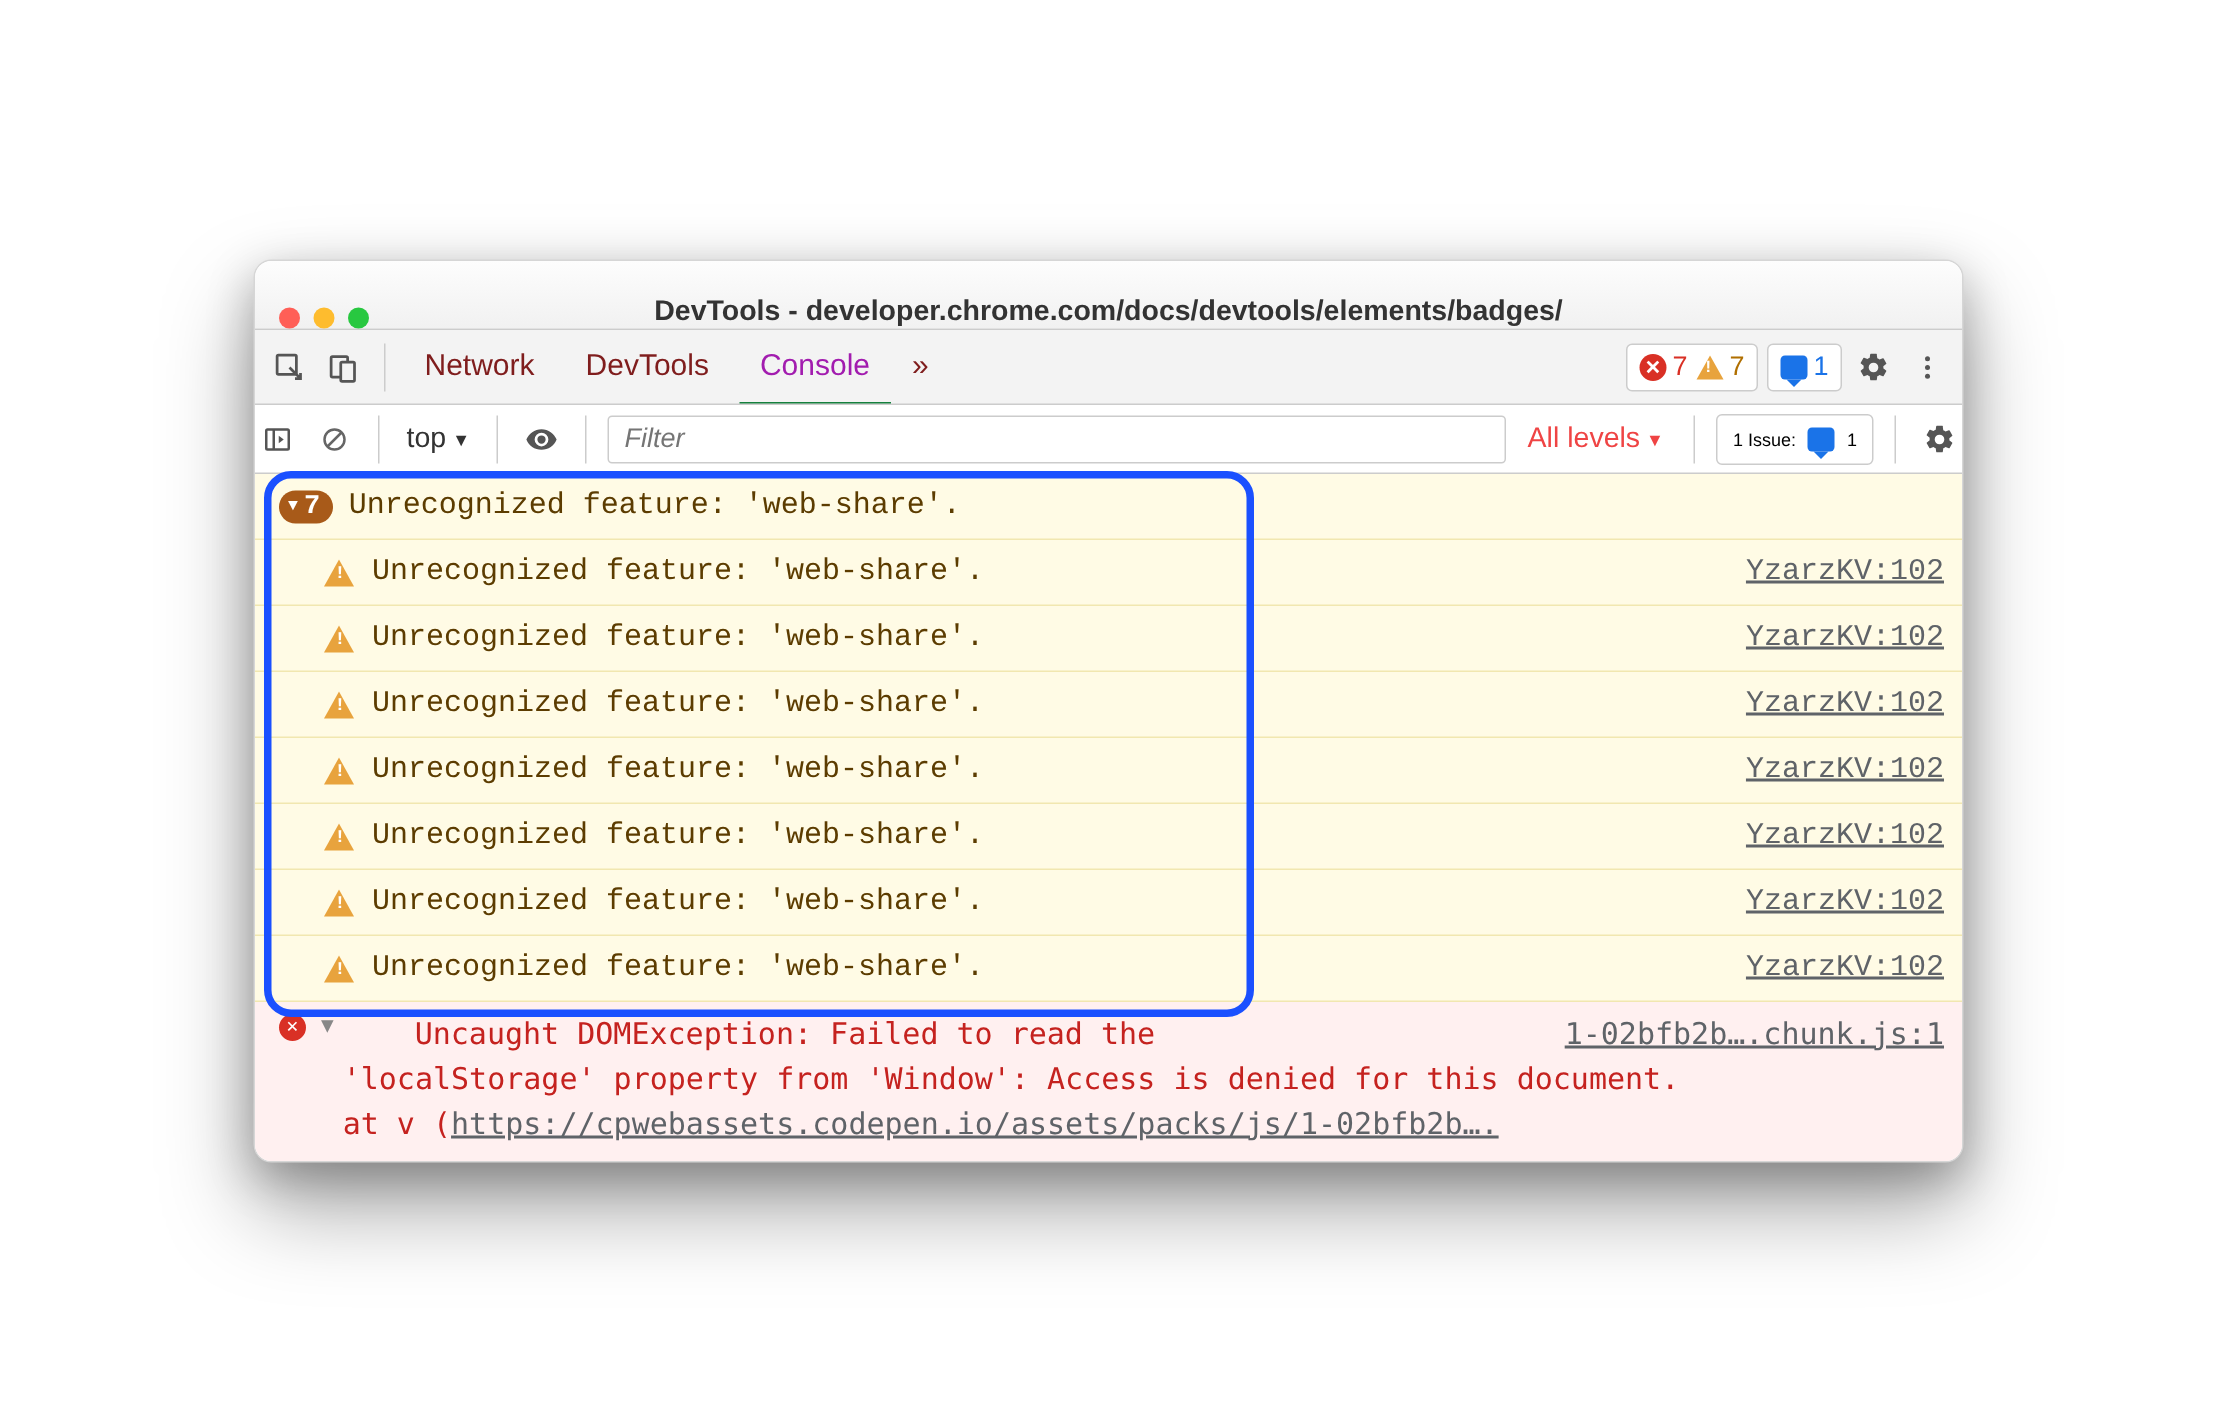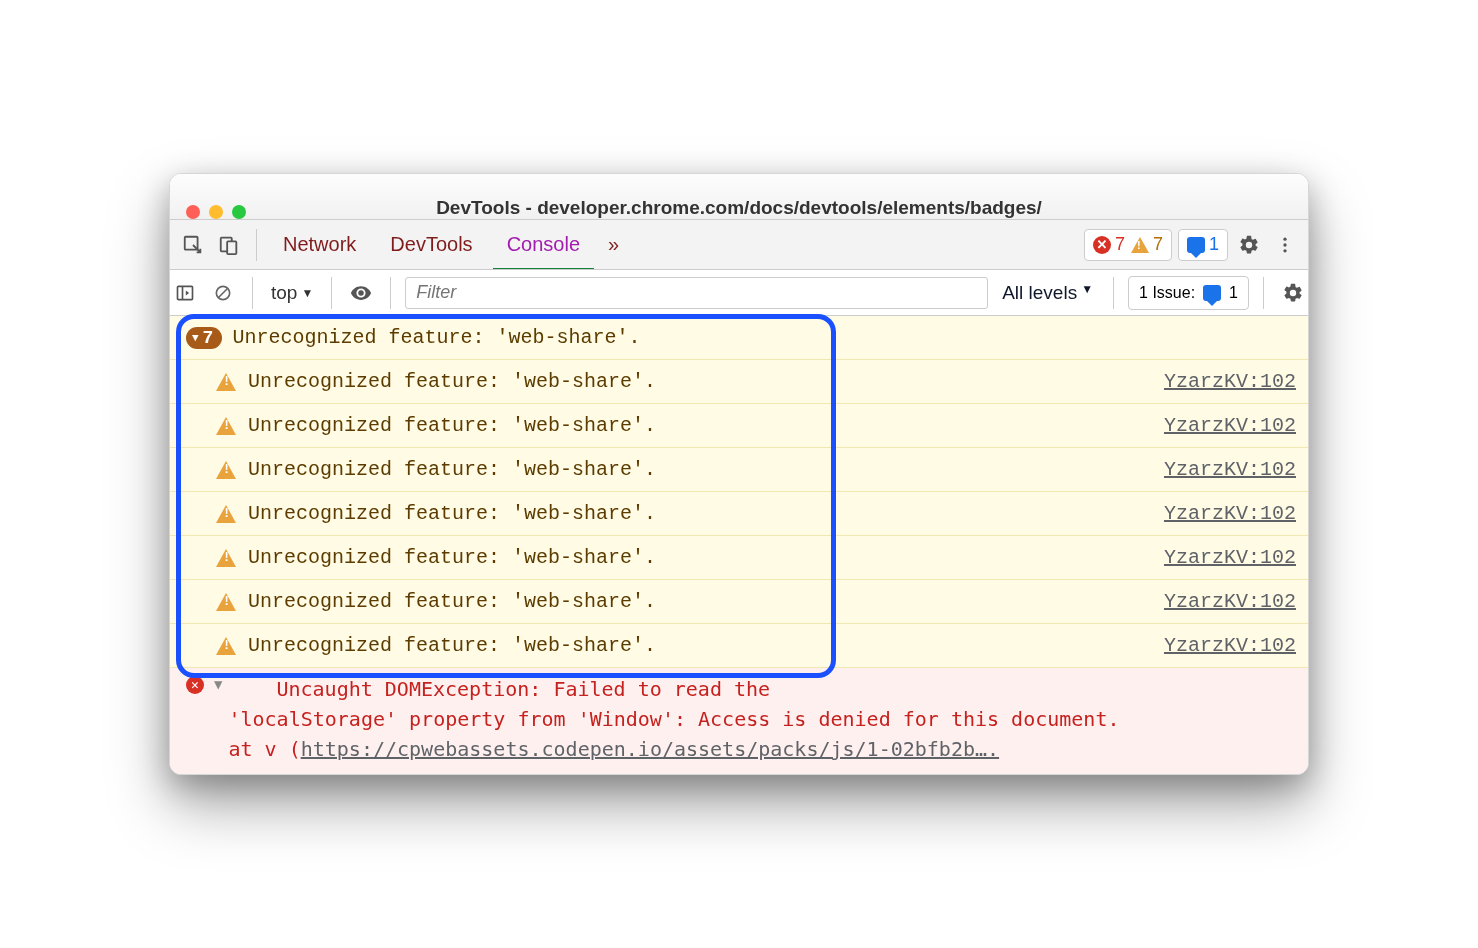--- a/index.html
+++ b/index.html
@@ -75,25 +75,25 @@
   .filter-row {
     display: flex; align-items: center; height: 46px;
     border-bottom: 1px solid #ccc; padding: 0 0; gap: 8px;
     background: #fff;
   }
   .ctx-select { font-size: 19px; color: #333; padding: 0 4px; display:flex;align-items:center;gap:4px;}
   .filter-input {
     flex: 1; height: 32px; border: 1px solid #ccc; border-radius: 3px;
     padding: 0 10px; font-size: 18px; color: #333; font-style: italic;
   }
-  .levels { font-size: 19px; color: #0f172a; display:flex;align-items:flex-start;gap:4px;padding:0 6px;}
+  .levels { font-size: 19px; color: #ef4444; display:flex;align-items:center;gap:4px;padding:0 6px;}
   .issues-btn {
     border: 1px solid #ccc; border-radius: 4px; height: 34px;
     display: flex; align-items: center; padding: 0 10px; gap: 8px;
-    font-size: 16px; background: #fff;
+    font-size: 12px; background: #fff;
   }
   
   .console-body { font-family: Menlo, Consolas, "Courier New", monospace; font-size: 20px; }
   .highlight-box {
     border: 5px solid #1a50ff; border-radius: 18px;
     position: absolute; left: 6px; top: 140px; width: 660px; height: 364px;
     pointer-events: none; z-index: 10;
   }
   .msg-row {
     display: flex; align-items: center; padding: 6px 12px 6px 16px;
@@ -282,20 +282,21 @@
         </div>
       </div>
 
     <div class="err-block">
       <div style="display:flex;align-items:flex-start;">
         <span class="err-ico">✕</span>
         <span class="disclose">▼</span>
         <div style="flex:1;">
           <div style="display:flex;">
             <span style="flex:1;margin-left:48px;">Uncaught DOMException: Failed to read the</span>
+            <span class="msg-src">1-02bfb2b….chunk.js:1</span>
           </div>
           <div>'localStorage' property from 'Window': Access is denied for this document.</div>
           <div><span>    at v (</span><span class="link">https://cpwebassets.codepen.io/assets/packs/js/1-02bfb2b….</span></div>
         </div>
       </div>
     </div>
   </div>
 
 </div>
 

